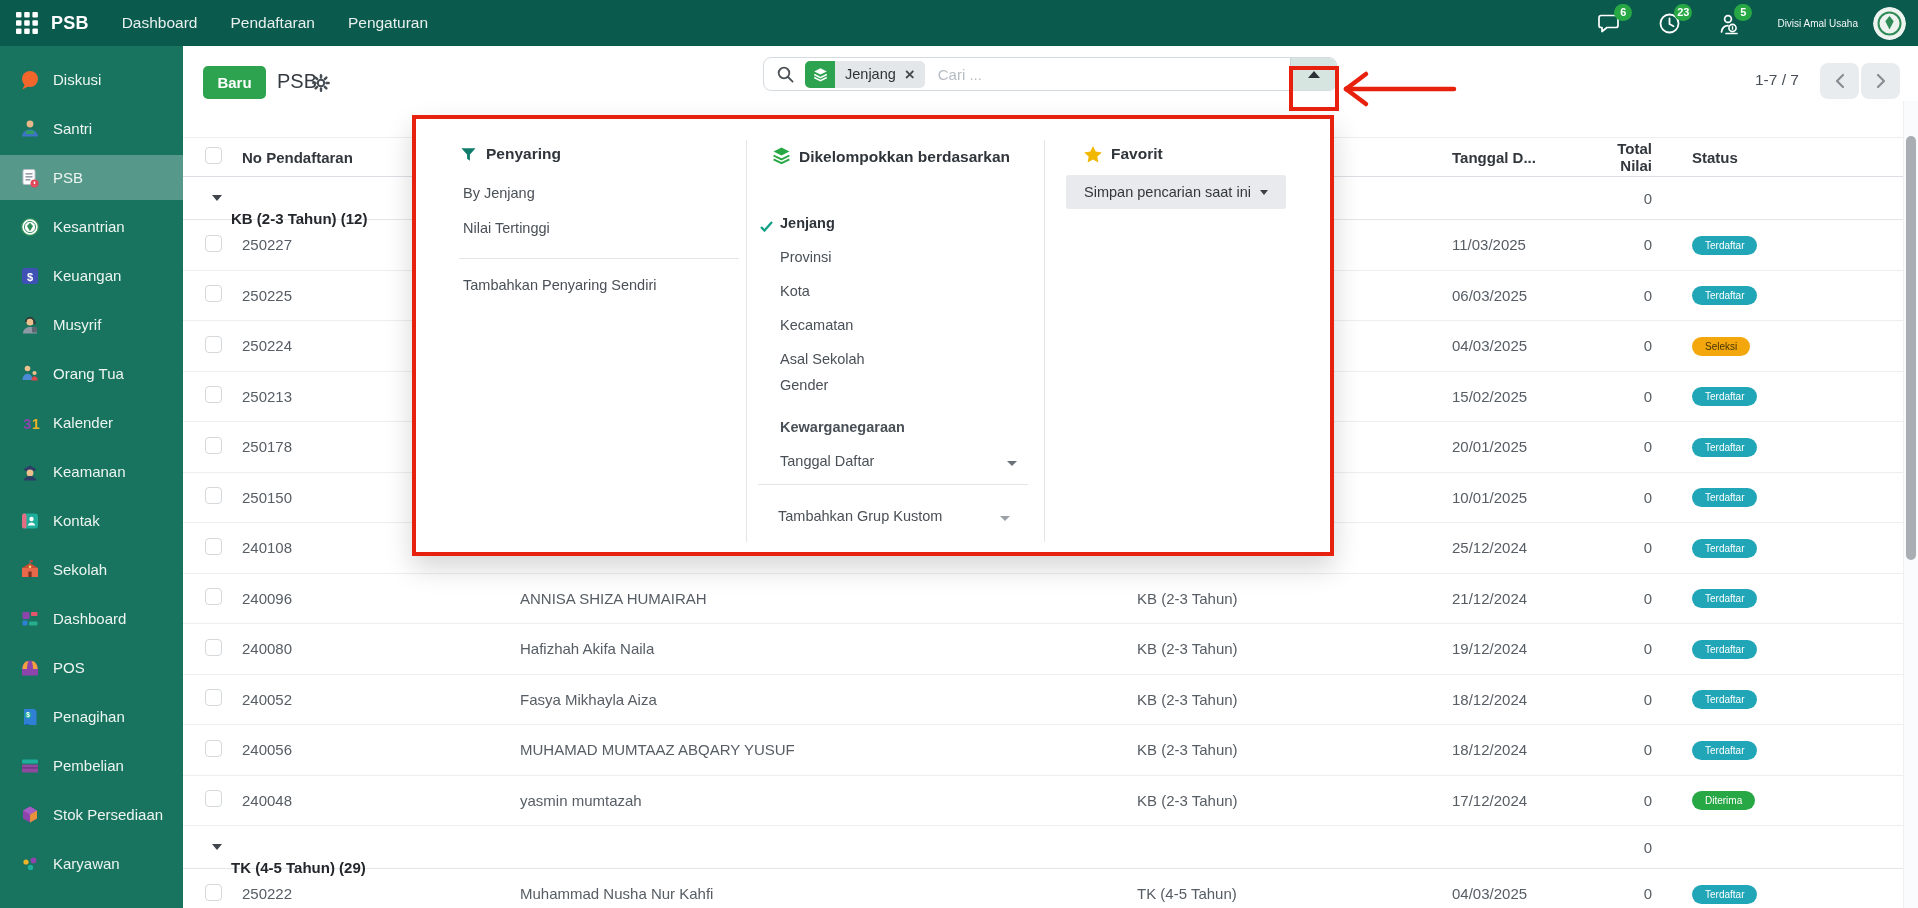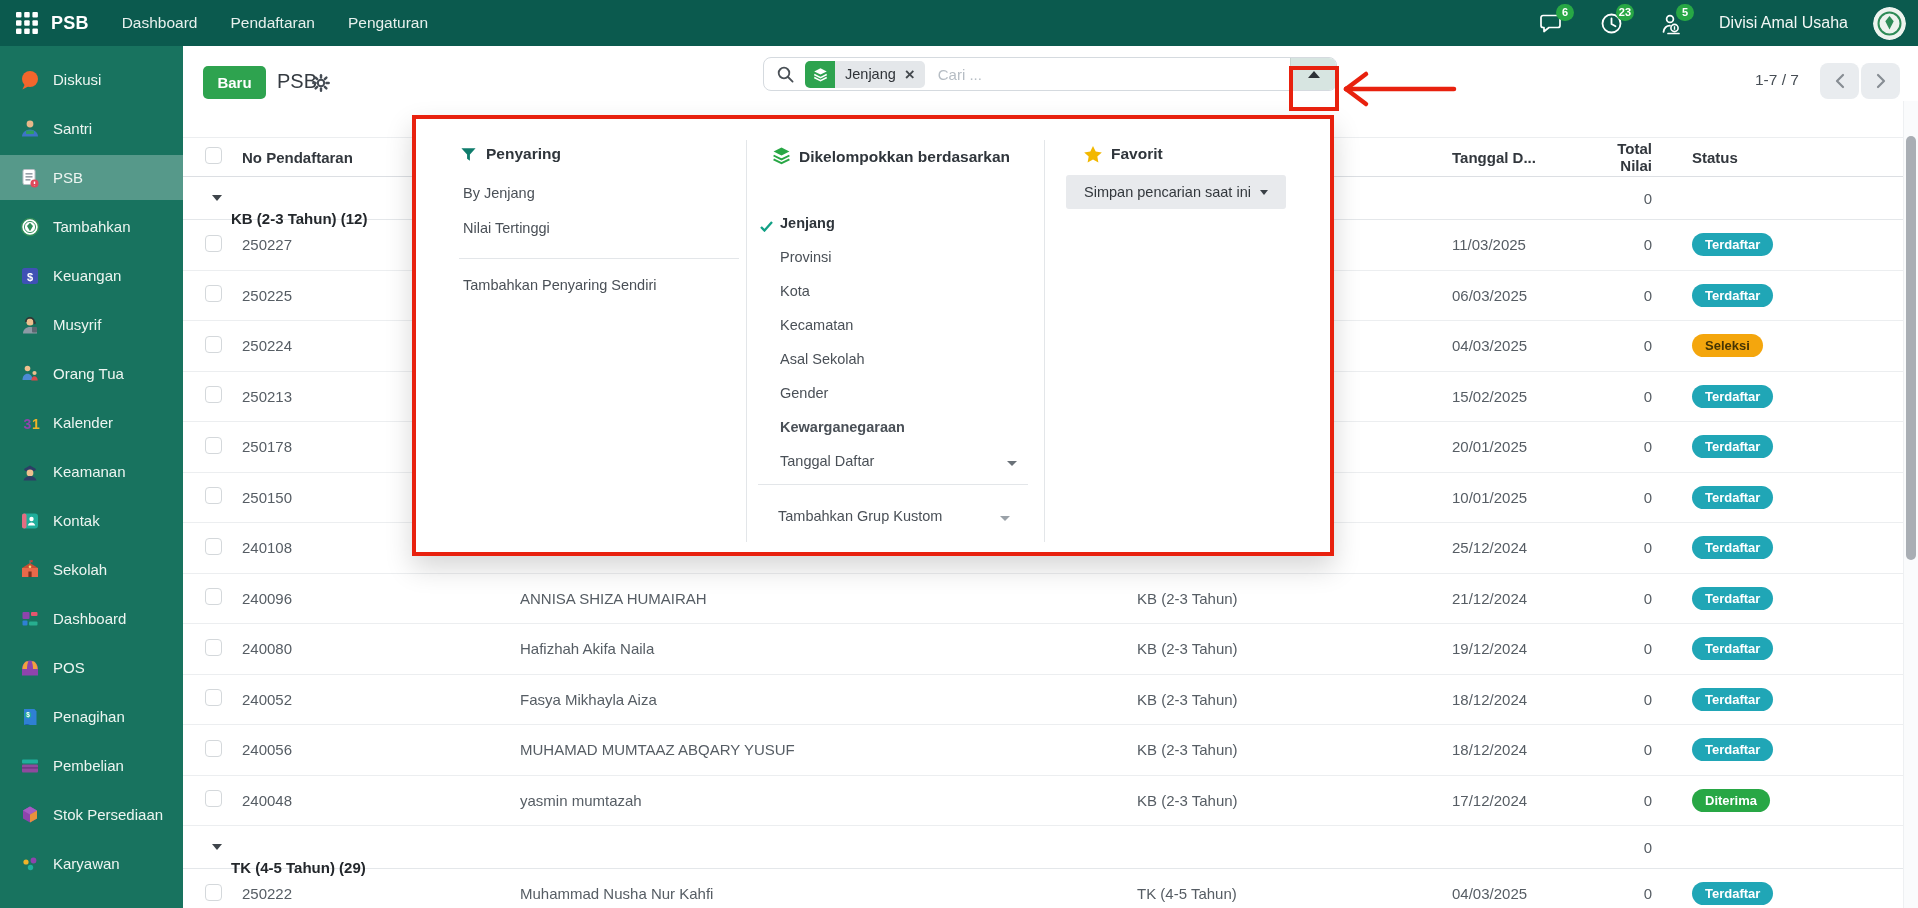--- a/index.html
+++ b/index.html
@@ -10,21 +10,21 @@
           display:flex;align-items:center;color:#fff;z-index:40;}
   .apps-grid{margin-left:16px;width:22px;height:22px;cursor:pointer;flex:0 0 22px;}
   .brand{margin-left:13px;font-size:18px;font-weight:bold;letter-spacing:.2px;cursor:pointer;}
   .nav-menu{margin-left:33px;font-size:15.5px;color:#e7f0ed;cursor:pointer;}
   .topbar-right{margin-left:auto;display:flex;align-items:center;margin-right:12px;}
   .notif{position:relative;width:25px;height:25px;margin-right:35px;cursor:pointer;}
   .notif svg{display:block;}
   .nbadge{position:absolute;top:-7px;right:-10px;background:#28a745;color:#fff;font-size:11px;
           font-weight:bold;border-radius:9px;min-width:12px;height:17px;line-height:17px;
           text-align:center;padding:0 3px;}
-  .company{font-size:16px;margin-right:25px;cursor:pointer;color:#f2f7f5;}
+  .company{font-size:10px;margin-right:15px;cursor:pointer;color:#f2f7f5;}
   .avatar{width:33px;height:33px;border-radius:50%;overflow:hidden;cursor:pointer;flex:0 0 33px;}
   
   .sidebar{position:absolute;left:0;top:46px;width:183px;height:862px;background:#18735f;
            padding-top:11px;z-index:30;overflow:hidden;box-sizing:border-box;}
   .side-item{height:45px;margin-bottom:4px;display:flex;align-items:center;padding-left:19px;
              gap:12px;color:#edf5f1;font-size:15px;cursor:pointer;}
   .side-item.active{background:rgba(255,255,255,.27);}
   .side-icon{width:22px;height:22px;flex:0 0 22px;}
   .side-icon svg{display:block;width:22px;height:22px;}
   
@@ -62,21 +62,21 @@
         background:#fff;position:relative;display:flex;align-items:center;}
   .g-caret{width:0;height:0;border-left:5.5px solid transparent;border-right:5.5px solid transparent;
            border-top:6.5px solid #3f454b;margin-left:29px;}
   .g-label{margin-left:9px;margin-top:40px;}
   .g-zero{position:absolute;left:1388px;width:81px;text-align:right;font-weight:normal;color:#565d64;}
   .c-check{padding-left:22px;}
   .cbx{display:inline-block;width:17px;height:17px;border:1.5px solid #d4d8db;border-radius:4px;
        background:#fff;box-sizing:border-box;cursor:pointer;}
   .c-total{text-align:right;padding-right:30px;}
   .c-status{padding-left:10px;}
-  .badge{display:inline-block;padding:4px 13px;border-radius:14px;font-size:13px;font-weight:bold;color:#fff;}
+  .badge{display:inline-block;padding:4px 13px;border-radius:14px;font-size:10px;font-weight:normal;color:#fff;}
   .badge-teal{background:#20a6b6;}
   .badge-amber{background:#f4a60d;color:#453504;}
   .badge-green{background:#28a745;}
   
   .panel{position:absolute;left:412px;top:115px;width:922px;height:441px;background:#fff;
          border:4px solid #e8210e;box-shadow:0 12px 26px rgba(0,0,0,.16);z-index:50;box-sizing:border-box;}
   .panel *{box-sizing:border-box;}
   .ph{position:absolute;display:flex;align-items:center;gap:9px;font-size:15.5px;font-weight:bold;color:#2f353b;}
   .p-item{position:absolute;font-size:14.5px;color:#4a5057;cursor:pointer;white-space:nowrap;}
   .p-divider{position:absolute;height:1px;background:#e3e6e9;}
@@ -204,21 +204,21 @@
         <span>PSB</span>
       </div>
       <div class="side-item">
         <span class="side-icon">
           <svg viewBox="0 0 22 22">
             <circle cx="11" cy="11" r="8.5" fill="#fff" stroke="#2e8b57" stroke-width="1.6"></circle>
             <circle cx="11" cy="11" r="5.6" fill="none" stroke="#2e8b57" stroke-width=".9"></circle>
             <path d="M11 6.8l3 3.2-3 5.2-3-5.2z" fill="#2e8b57"></path>
           </svg>
         </span>
-        <span>Tambahkan</span>
+        <span>Kesantrian</span>
       </div>
       <div class="side-item">
         <span class="side-icon">
           <svg viewBox="0 0 22 22">
             <rect x="3" y="3" width="16" height="16" rx="2.5" fill="#3f51b5"></rect>
             <text x="11" y="15.5" font-size="11" font-weight="bold" fill="#fff" text-anchor="middle" font-family="Liberation Sans,sans-serif">$</text>
           </svg>
         </span>
         <span>Keuangan</span>
       </div>
@@ -588,21 +588,21 @@
           <span class="gb-label">Kota</span>
         </div>
         <div class="gb-item" style="top: 198px;">
           <span class="gb-check"></span>
           <span class="gb-label">Kecamatan</span>
         </div>
         <div class="gb-item" style="top: 232px;">
           <span class="gb-check"></span>
           <span class="gb-label">Asal Sekolah</span>
         </div>
-        <div class="gb-item" style="top: 266px;">
+        <div class="gb-item" style="top: 258px;">
           <span class="gb-check"></span>
           <span class="gb-label">Gender</span>
         </div>
         <div class="gb-item" style="top: 300px; font-weight: bold;">
           <span class="gb-check"></span>
           <span class="gb-label">Kewarganegaraan</span>
         </div>
         <div class="gb-item" style="top: 334px;">
           <span class="gb-check"></span>
           <span class="gb-label">Tanggal Daftar</span>

